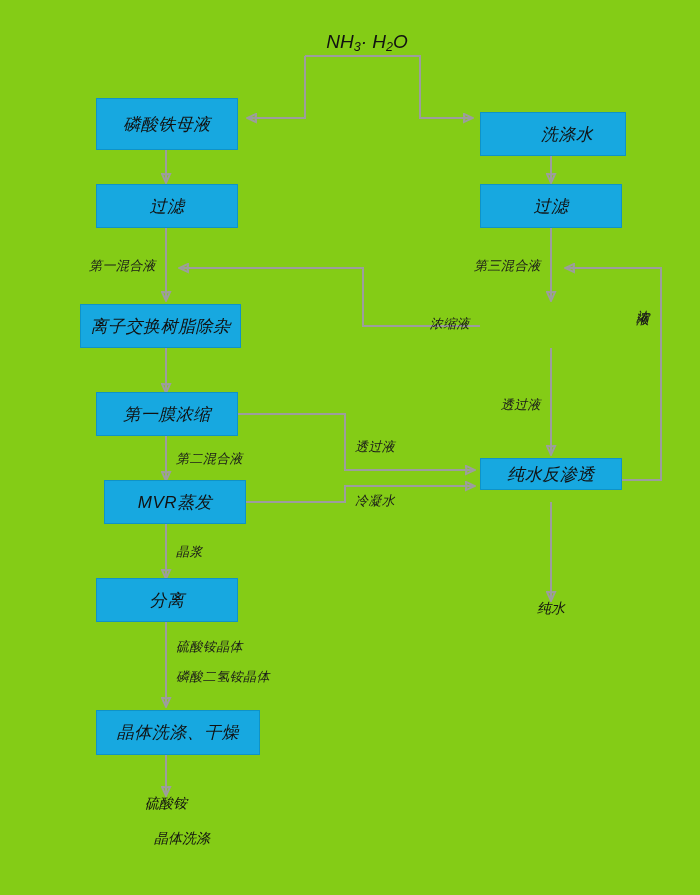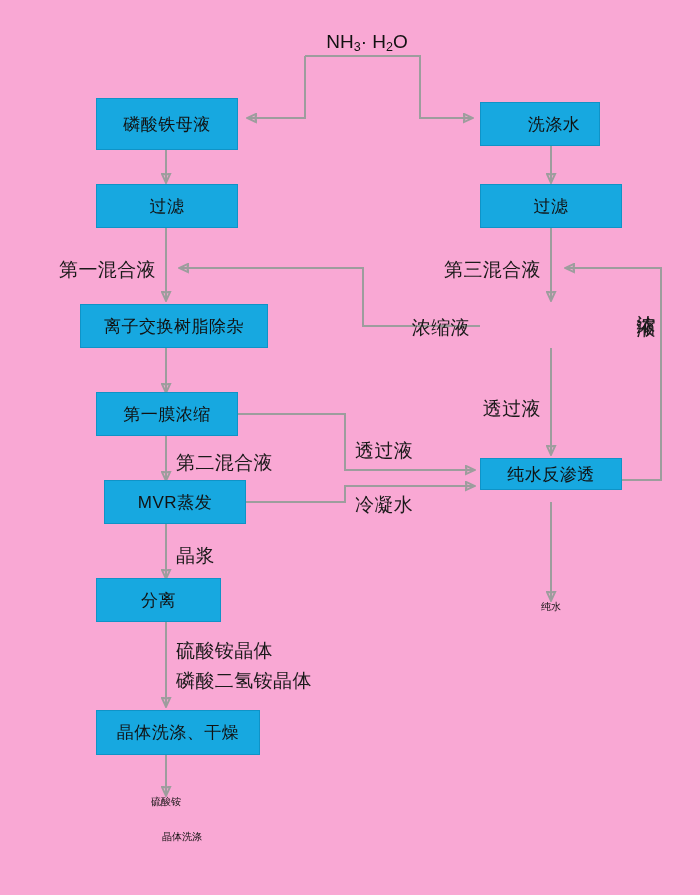--- a/index.html
+++ b/index.html
@@ -4,53 +4,54 @@
 <style>
   html, body {
     margin: 0;
     padding: 0;
     background: #ffffff;
   }
   #canvas {
     position: relative;
     width: 700px;
     height: 895px;
-    background: #f9a8d4;
+    background: #84cc16;
     font-family: "Liberation Sans", "DejaVu Sans", sans-serif;
     overflow: hidden;
+    font-style: italic;
   }
   .node {
     position: absolute;
     background: #17a8e0;
     border: 1px solid #0f93c7;
     box-sizing: border-box;
     color: #111111;
     font-size: 17px;
     display: flex;
     align-items: center;
     justify-content: center;
     letter-spacing: 0.5px;
     white-space: nowrap;
   }
   .edge-label {
     position: absolute;
-    font-size: 19px;
+    font-size: 13px;
     color: #1a1a1a;
     white-space: nowrap;
     letter-spacing: 0.4px;
   }
   .edge-label.right  { transform: translateX(-100%); }
   .edge-label.vertical {
     writing-mode: vertical-rl;
     text-orientation: upright;
     letter-spacing: 1px;
   }
   .term-label {
     position: absolute;
-    font-size: 10px;
+    font-size: 14px;
     color: #111111;
     white-space: nowrap;
     transform: translateX(-50%);
   }
   .chem-label {
     position: absolute;
     font-size: 19px;
     color: #111111;
     white-space: nowrap;
     transform: translateX(-50%);
@@ -109,36 +110,36 @@
 
     <path d="M238,502 L345,502 L345,486 L474,486" marker-end="url(#ah)"></path>
 
     <path d="M622,480 L661,480 L661,268 L566,268" marker-end="url(#ah)"></path>
   </svg>
 
   <div class="chem-label" style="left:367px; top:31px;">NH<sub>3</sub>·&nbsp;H<sub>2</sub>O</div>
 
   <div class="node" style="left:96px; top:98px; width:142px; height:52px;">磷酸铁母液</div>
 
-  <div class="node" style="left:480px; top:102px; width:120px; height:44px;padding-left:28px;">洗涤水</div>
+  <div class="node" style="left:480px; top:112px; width:146px; height:44px;padding-left:28px;">洗涤水</div>
 
   <div class="node" style="left:96px; top:184px; width:142px; height:44px;">过滤</div>
 
   <div class="node" style="left:480px; top:184px; width:142px; height:44px;">过滤</div>
 
-  <div class="node" style="left:80px; top:304px; width:188px; height:44px;">离子交换树脂除杂</div>
+  <div class="node" style="left:80px; top:304px; width:161px; height:44px;">离子交换树脂除杂</div>
 
 
   <div class="node" style="left:96px; top:392px; width:142px; height:44px;">第一膜浓缩</div>
 
   <div class="node" style="left:96px; top:480px; width:142px; height:44px;margin-left:8px;">MVR蒸发</div>
 
   <div class="node" style="left:480px; top:458px; width:142px; height:32px;">纯水反渗透</div>
 
-  <div class="node" style="left:96px; top:578px; width:125px; height:44px;">分离</div>
+  <div class="node" style="left:96px; top:578px; width:142px; height:44px;">分离</div>
 
   <div class="node" style="left:96px; top:710px; width:164px; height:45px;text-align:center;">晶体洗涤、干燥</div>
 
   <div class="edge-label right" style="left:156px; top:257px;">第一混合液</div>
 
   <div class="edge-label right" style="left:541px; top:257px;">第三混合液</div>
 
   <div class="edge-label right" style="left:470px; top:315px;">浓缩液</div>
 
   <div class="edge-label vertical" style="left:633px; top:300px;">浓缩液</div>

